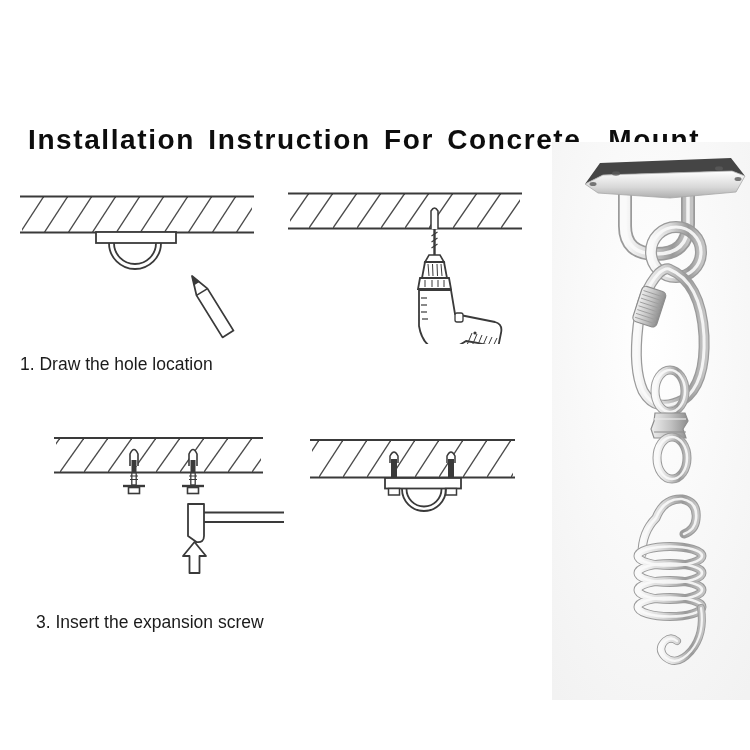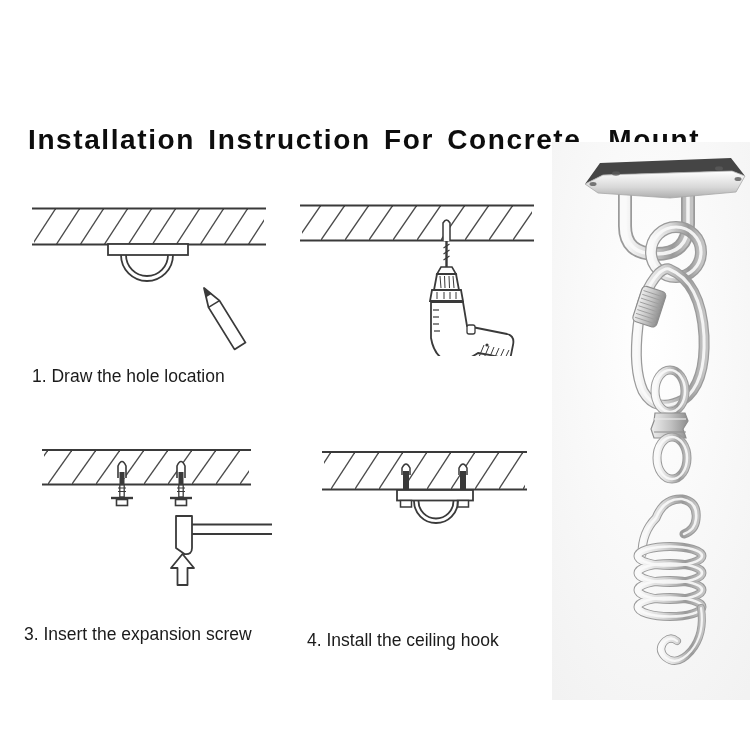--- a/index.html
+++ b/index.html
@@ -5,28 +5,28 @@
   html,body{margin:0;padding:0;background:#fff;}
   .canvas{
     position:relative;width:750px;height:750px;background:#ffffff;overflow:hidden;
     font-family:"Liberation Sans",sans-serif;
   }
   .title{
     position:absolute;left:28px;top:108px;
     font-size:28px;font-weight:700;color:#0d0d0d;
     letter-spacing:1.6px;word-spacing:4px;white-space:pre;margin-top:16px;
   }
-  figure{margin:12px;padding:0;position:absolute;}
+  figure{margin:0;padding:0;position:absolute;}
   figcaption{
     font-size:17.5px;line-height:1.45;color:#1b1b1b;margin-top:6px;
   }
   figcaption b{font-weight:700;}
   .f1{left:20px;top:186px;width:252px;}
   .f2{left:285px;top:186px;width:272px;}
-  .f3{left:12px;top:430px;width:252px;}
+  .f3{left:36px;top:430px;width:252px;}
   .f3 figcaption{margin-top:8px;}
   .f4{left:295px;top:433px;width:250px;}
   .f4 figcaption{margin-top:8px;}
   .photo{position:absolute;left:552px;top:142px;width:198px;height:558px;}
   svg{display:block;}
 </style>
 </head>
 <body>
 
 <div class="canvas">
@@ -168,21 +168,20 @@
         <rect x="153" y="26" width="6" height="29" fill="#3a3a3a"></rect>
       </g>
       <g>
         <rect x="90" y="45" width="76" height="10.5" fill="#ffffff" stroke="#3a3a3a" stroke-width="1.8"></rect>
         <rect x="93.5" y="55.5" width="11" height="6.5" fill="#ffffff" stroke="#3a3a3a" stroke-width="1.5"></rect>
         <rect x="150.5" y="55.5" width="11" height="6.5" fill="#ffffff" stroke="#3a3a3a" stroke-width="1.5"></rect>
         <path d="M107,56 A22,22 0 0 0 151,56" fill="none" stroke="#3a3a3a" stroke-width="1.8"></path>
         <path d="M111.5,56 A17.5,17.5 0 0 0 146.5,56" fill="none" stroke="#3a3a3a" stroke-width="1.8"></path>
       </g>
     </svg>
-    <figcaption>4. Install the ceiling hook</figcaption>
   </figure>
 
   <div class="photo">
     <svg width="198" height="558" viewBox="0 0 198 558">
       <defs>
         <radialGradient id="bgR" cx="50%" cy="35%" r="80%">
           <stop offset="0%" stop-color="#ffffff"></stop>
           <stop offset="100%" stop-color="#f2f2f2"></stop>
         </radialGradient>
         <linearGradient id="metH" x1="0" y1="0" x2="1" y2="0">

